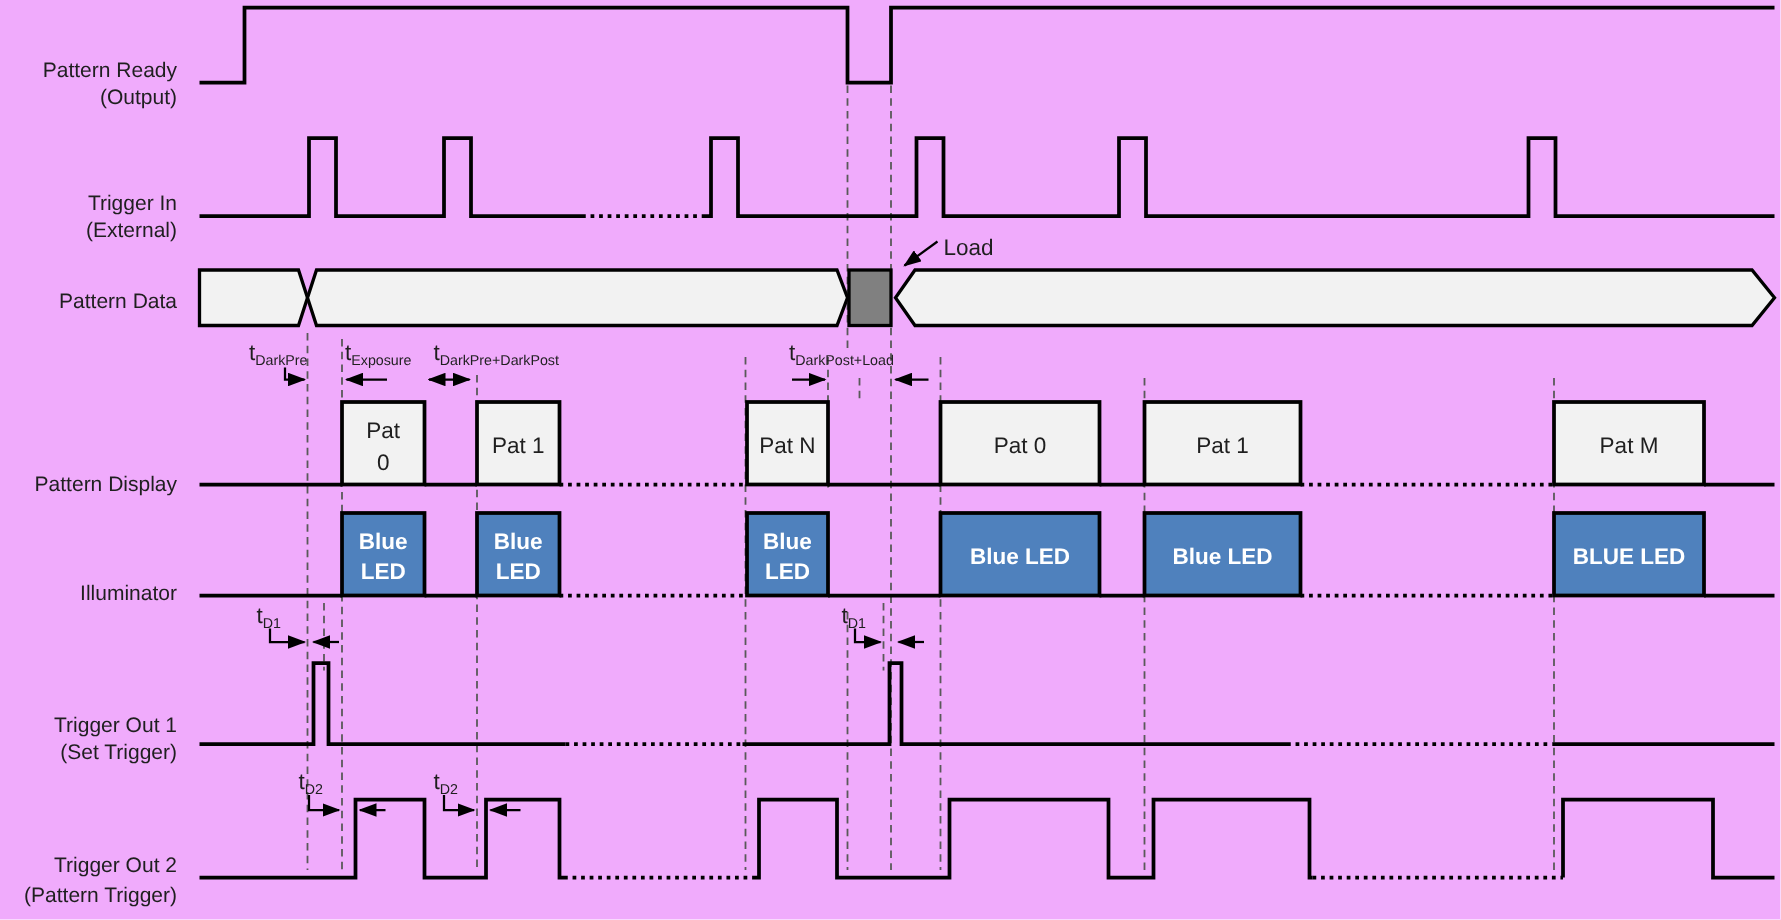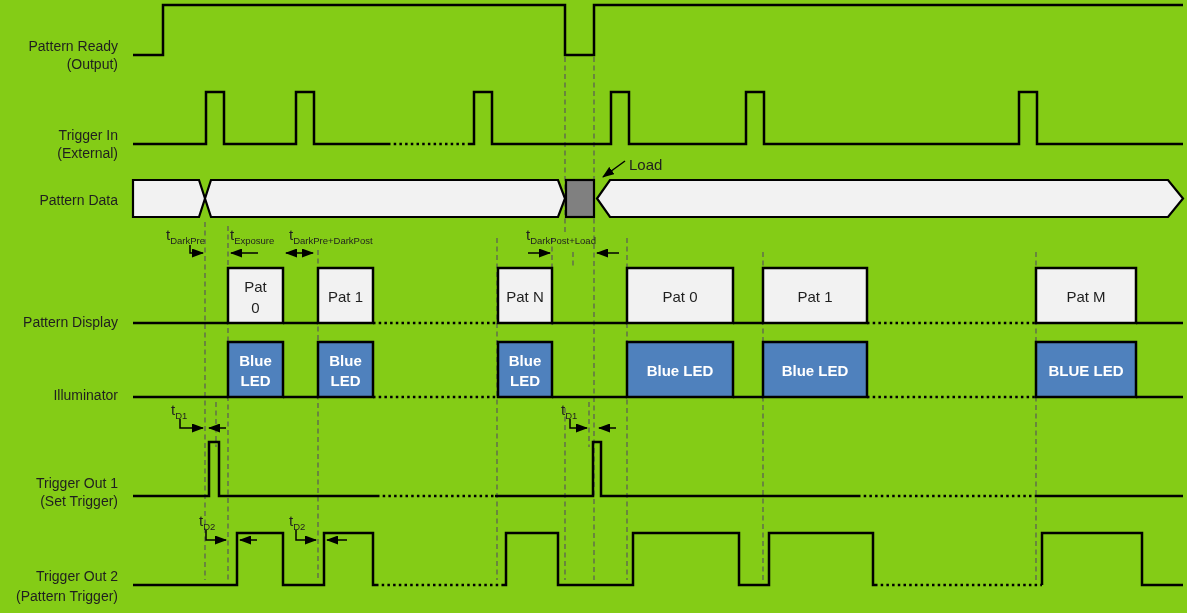--- a/index.html
+++ b/index.html
@@ -1,16 +1,16 @@
 <!DOCTYPE html>
 <html><head>
 <meta charset="utf-8">
 <style>
   html,body{margin:0;padding:0;background:#ffffff;}
-  .stage{position:relative;width:1187px;height:613px;background:#84cc16;overflow:hidden;text-align:center;}
+  .stage{position:relative;width:1187px;height:613px;background:#f0abfc;overflow:hidden;text-align:center;}
   svg{display:block;}
   .wave{fill:none;stroke:#000;stroke-width:2.5;stroke-miterlimit:4;}
   .wavedot{fill:none;stroke:#000;stroke-width:2.5;stroke-dasharray:2.5 3.2;}
   .dash{stroke:#595959;stroke-width:1.2;stroke-dasharray:5 3.5;fill:none;}
   .annline{stroke:#000;stroke-width:1.5;fill:none;}
   .busline{stroke:#000;stroke-width:2.2;}
   .blkline{stroke:#000;stroke-width:2.5;}
   .rowlbl{font-family:"Liberation Sans",sans-serif;font-size:14px;fill:#1f1f1f;}
   .blocktxt{font-family:"Liberation Sans",sans-serif;font-size:15px;fill:#1f1f1f;text-anchor:middle;}
   .ledtxt{font-family:"Liberation Sans",sans-serif;font-size:15px;font-weight:bold;fill:#ffffff;text-anchor:middle;}

